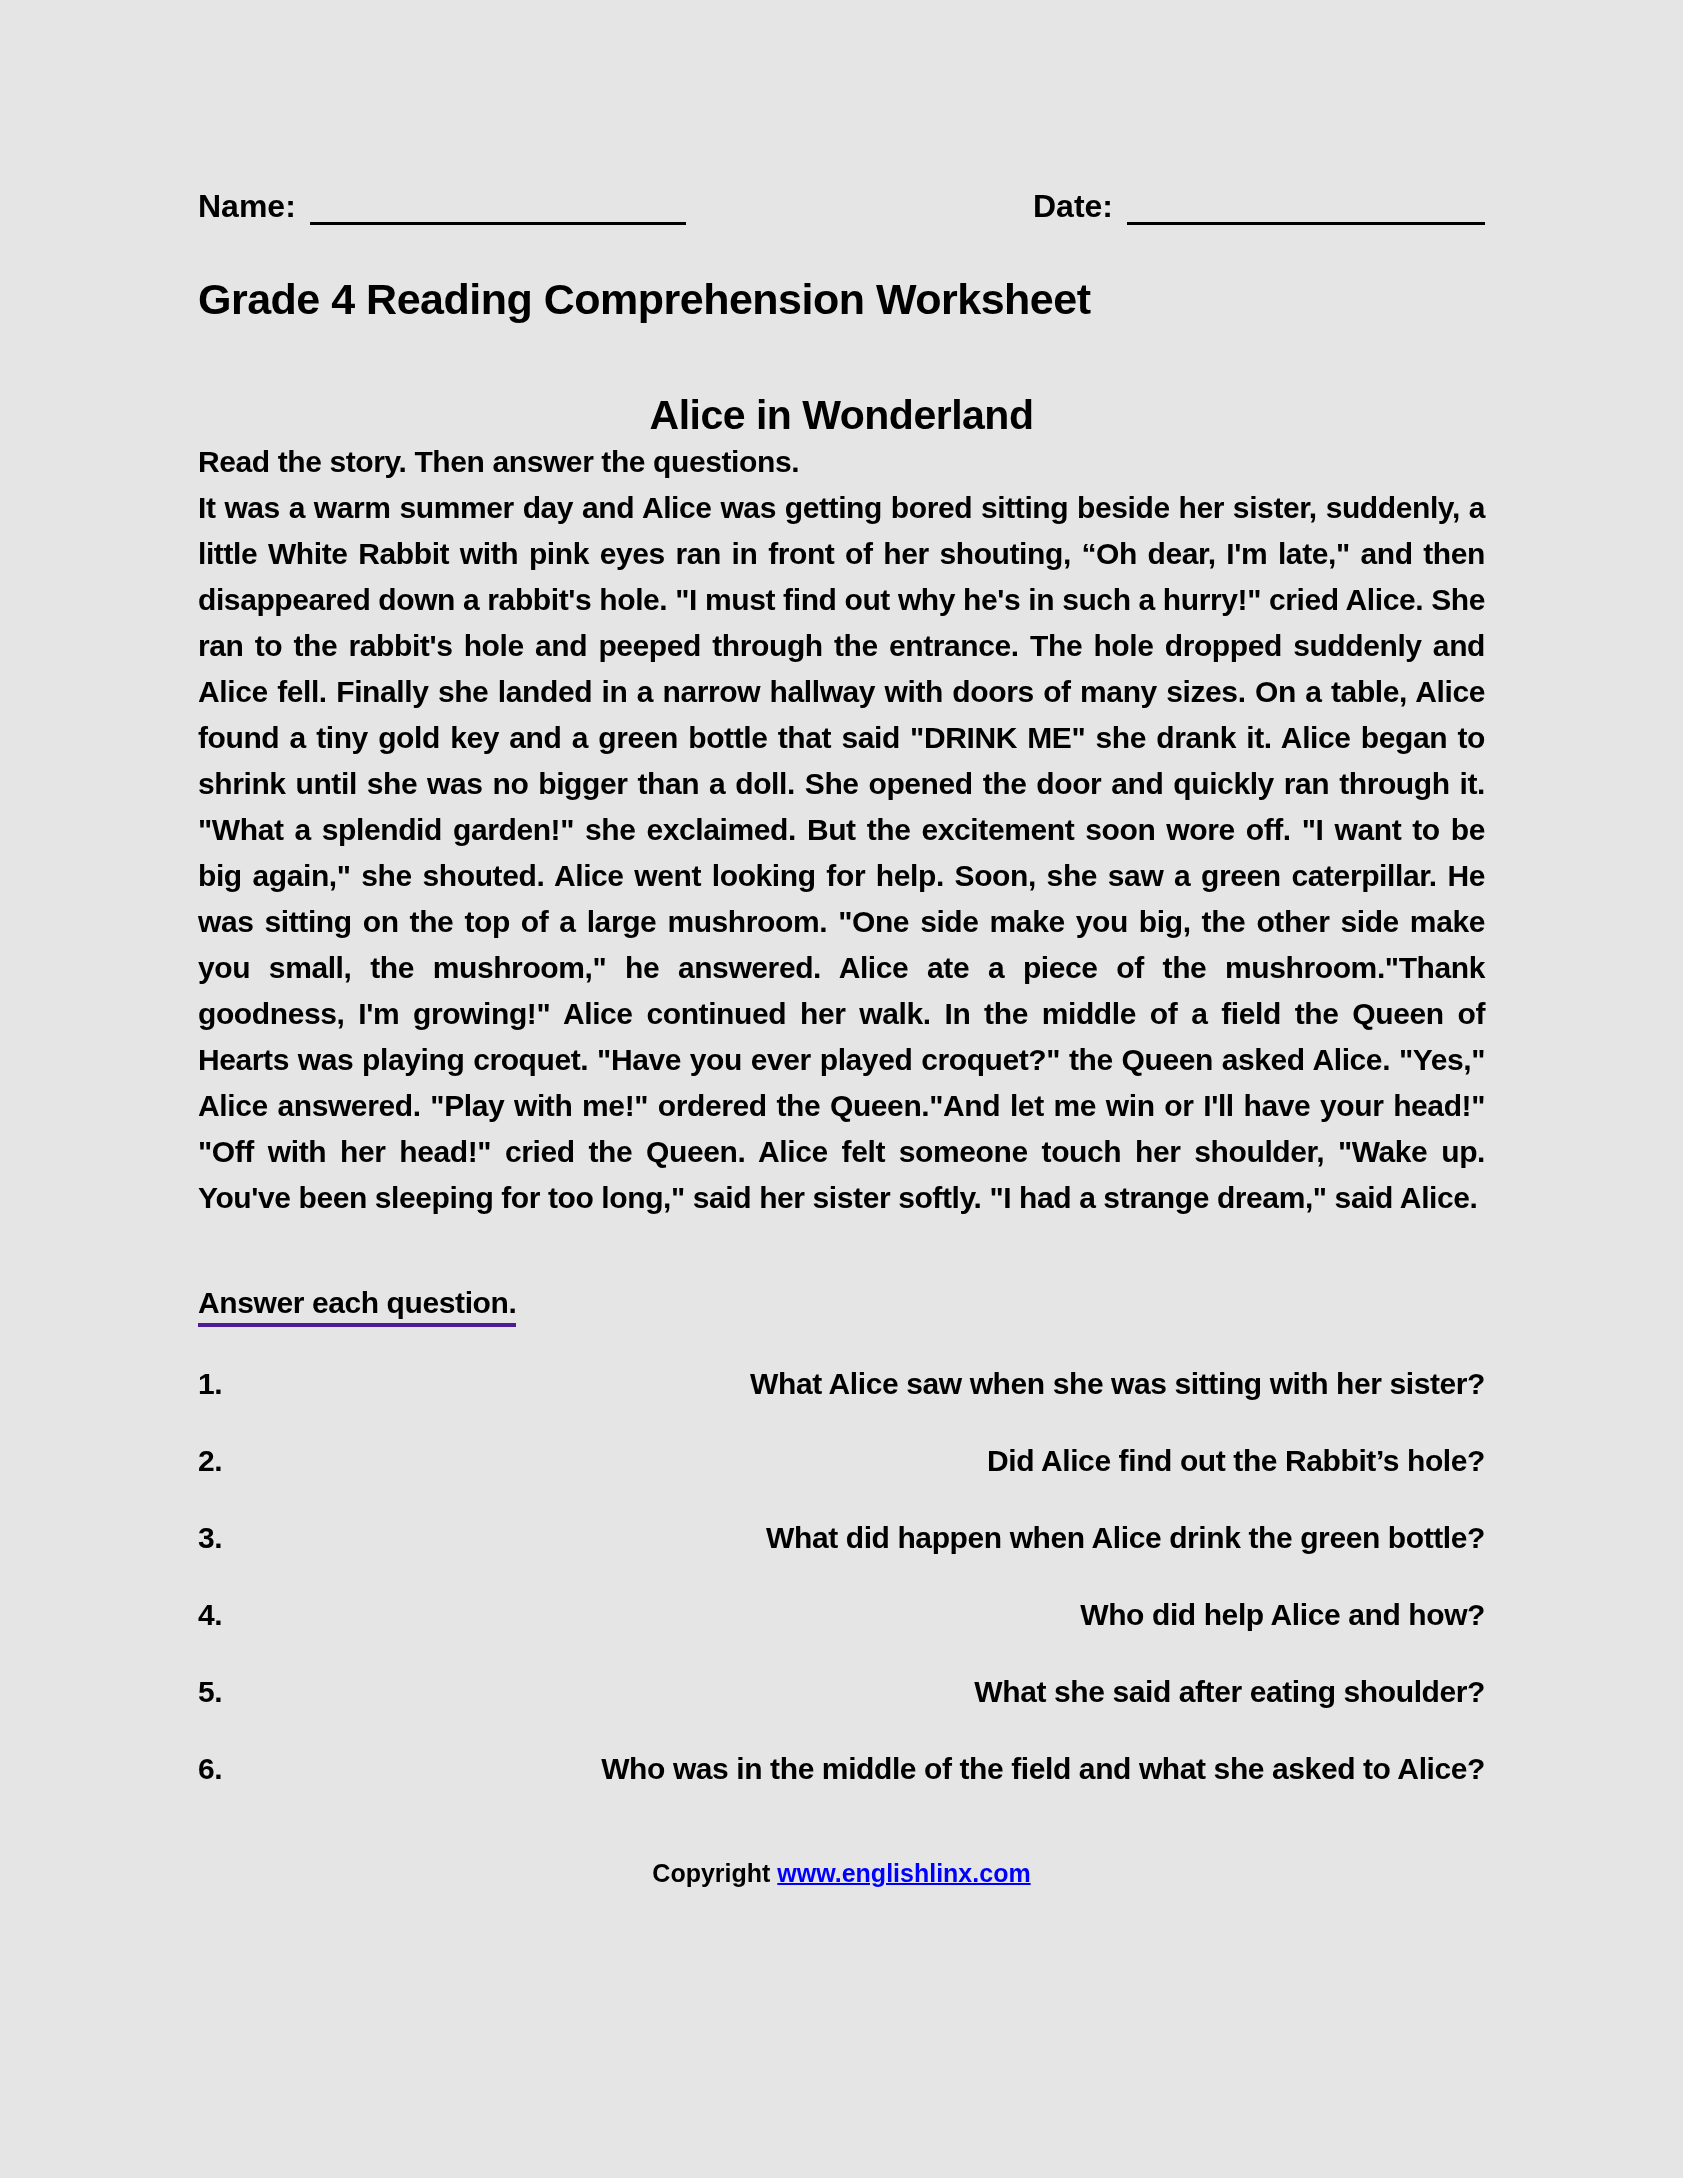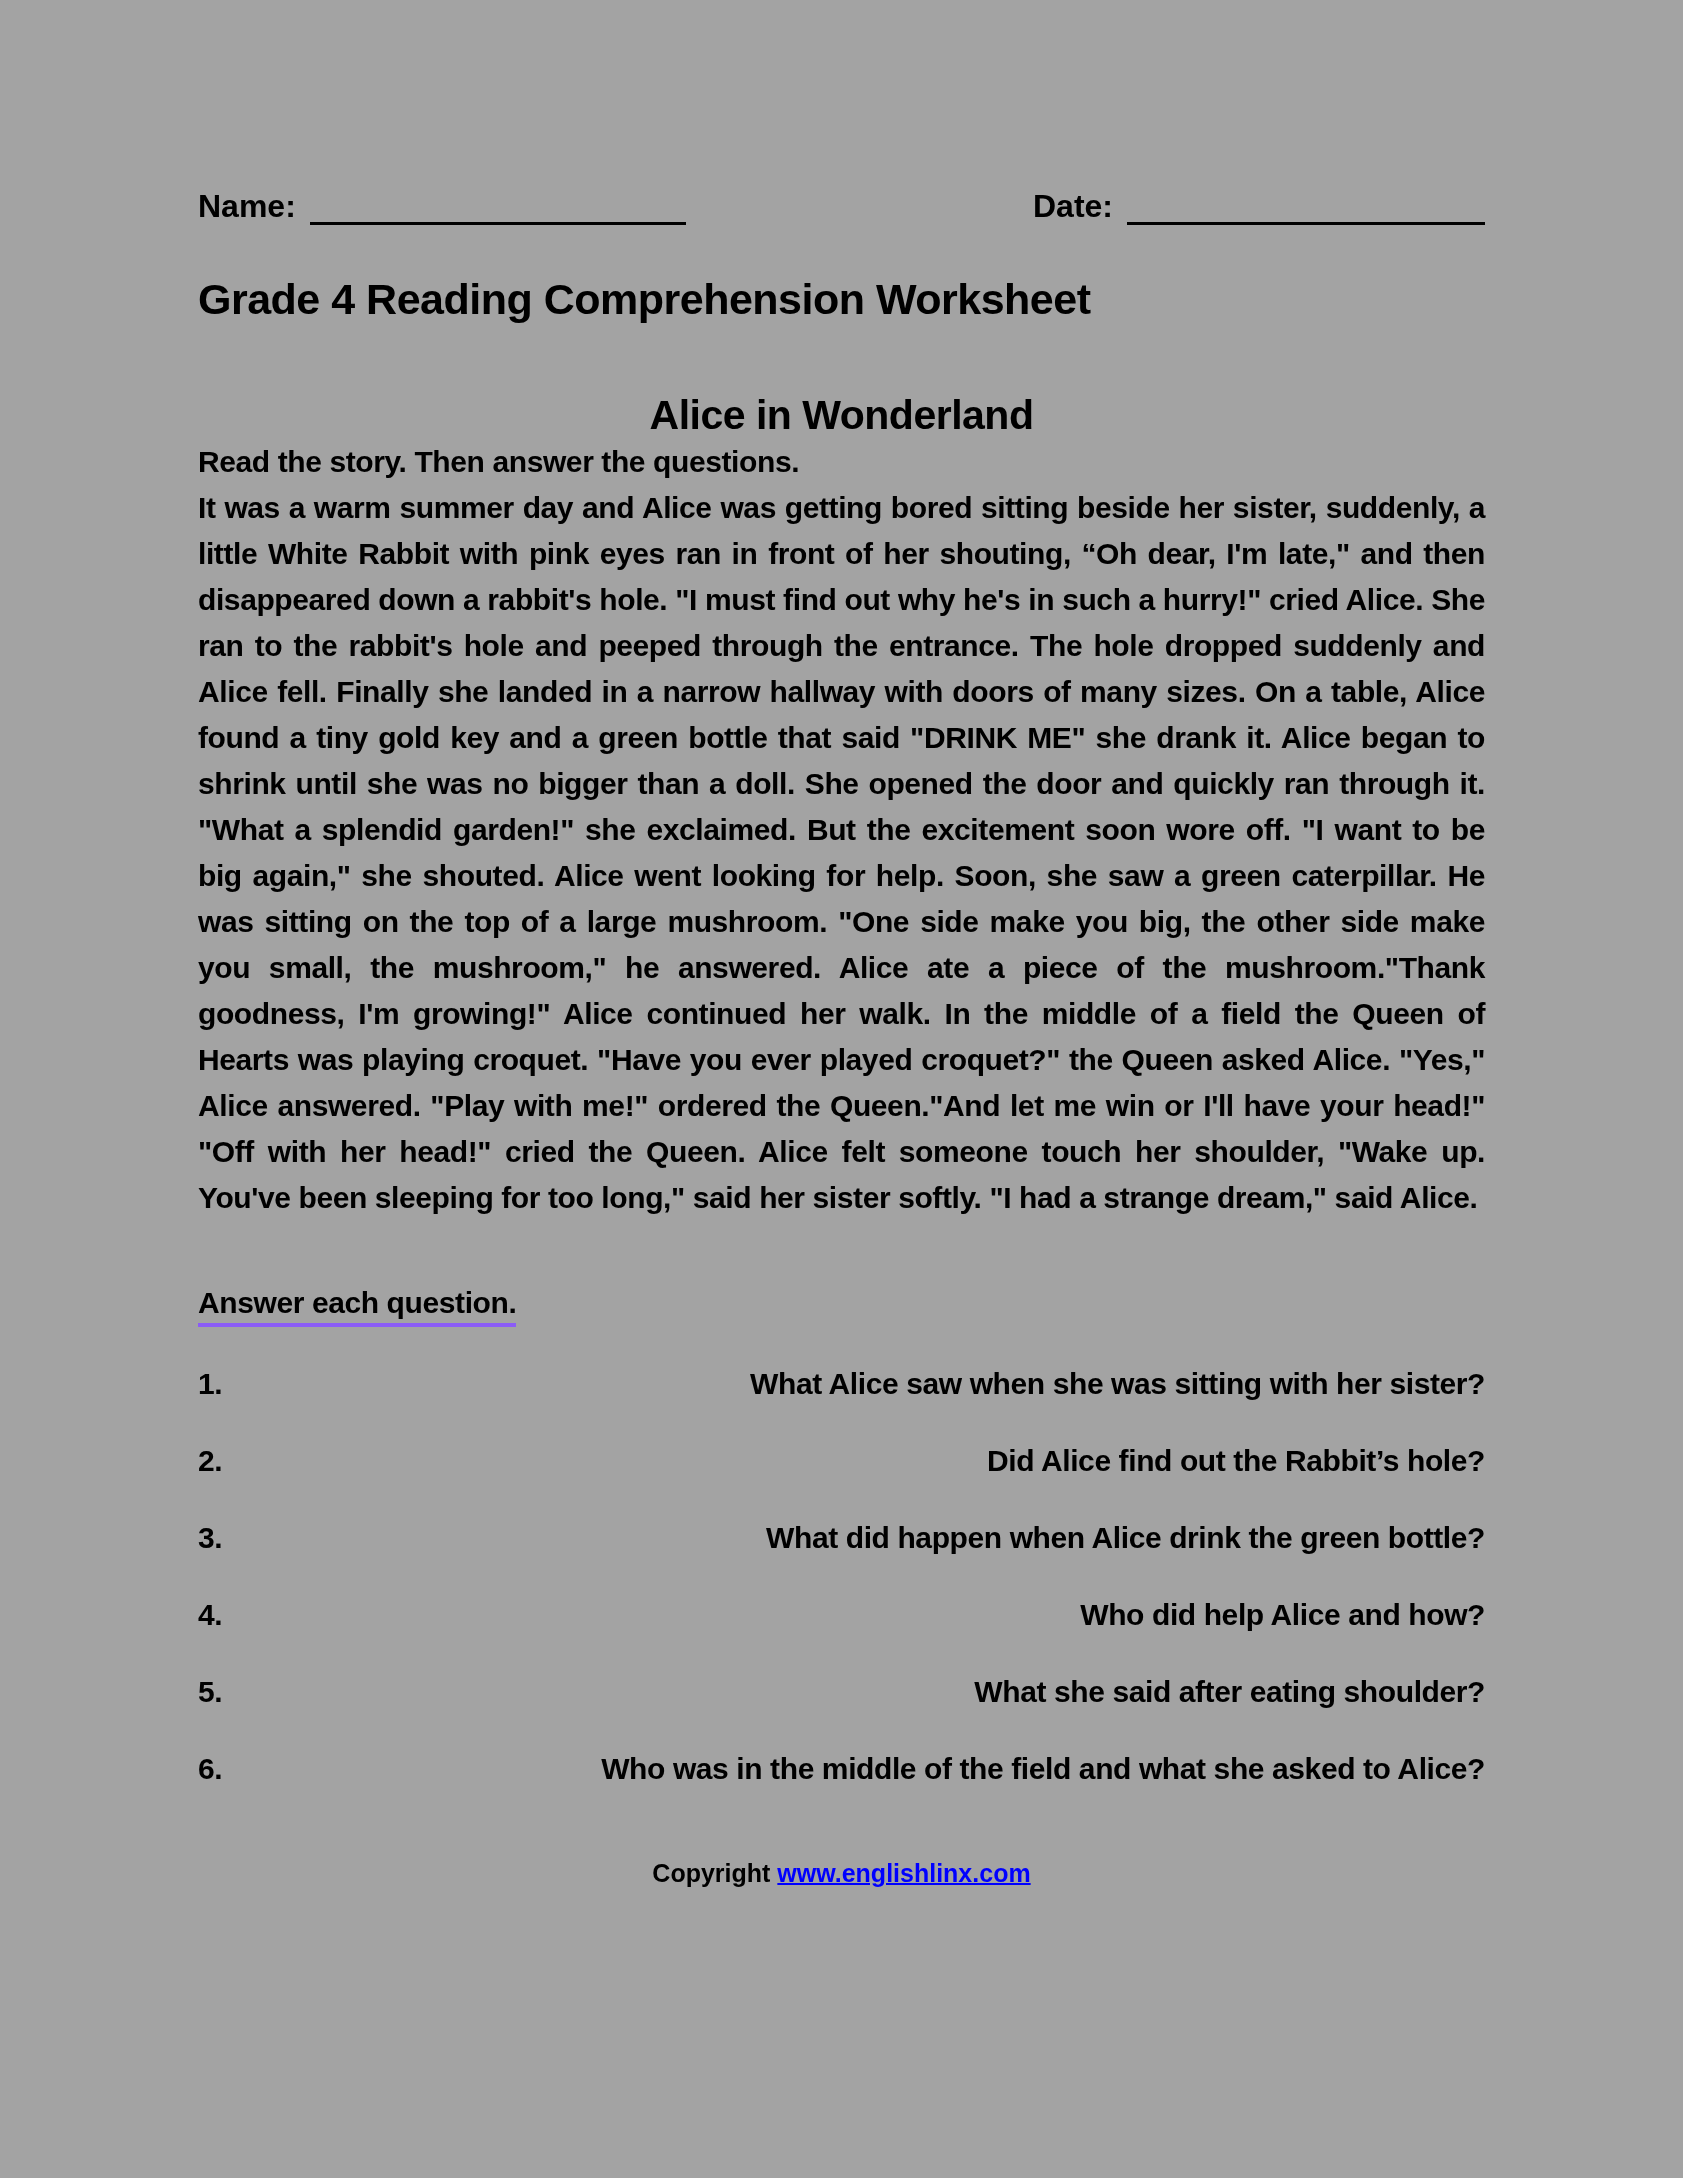--- a/index.html
+++ b/index.html
@@ -8,21 +8,21 @@
     width: 1683px; height: 2178px;
     font-family: "Liberation Sans", "DejaVu Sans", sans-serif;
     color: #000000;
     font-weight: bold;
     overflow: hidden;
   }
   .page {
     position: relative;
     width: 1683px; height: 2178px;
     padding: 188px 198px 0 198px;
-    background: #a3a3a3;
+    background: #e5e5e5;
     overflow: hidden;
   }
   .fill-row {
     display: flex;
     justify-content: space-between;
     align-items: flex-end;
     font-size: 32px;
   }
   .fill-group { display: flex; align-items: flex-end; }
   .fill-label { padding-right: 14px; }
@@ -51,21 +51,21 @@
   .story {
     font-size: 30px;
     line-height: 46px;
     text-align: justify;
     letter-spacing: -0.4px;
   }
   .questions-heading-wrap { margin-top: 65px; }
   .questions-heading {
     display: inline-block;
     font-size: 30px;
-    border-bottom: 4px solid #8b5cf6;
+    border-bottom: 4px solid #4c1d95;
     padding-bottom: 3px;
     letter-spacing: -0.4px;
   }
   .question-item {
     display: flex;
     margin-top: 32px;
     font-size: 30px;
     line-height: 45px;
     letter-spacing: -0.4px;
   }

